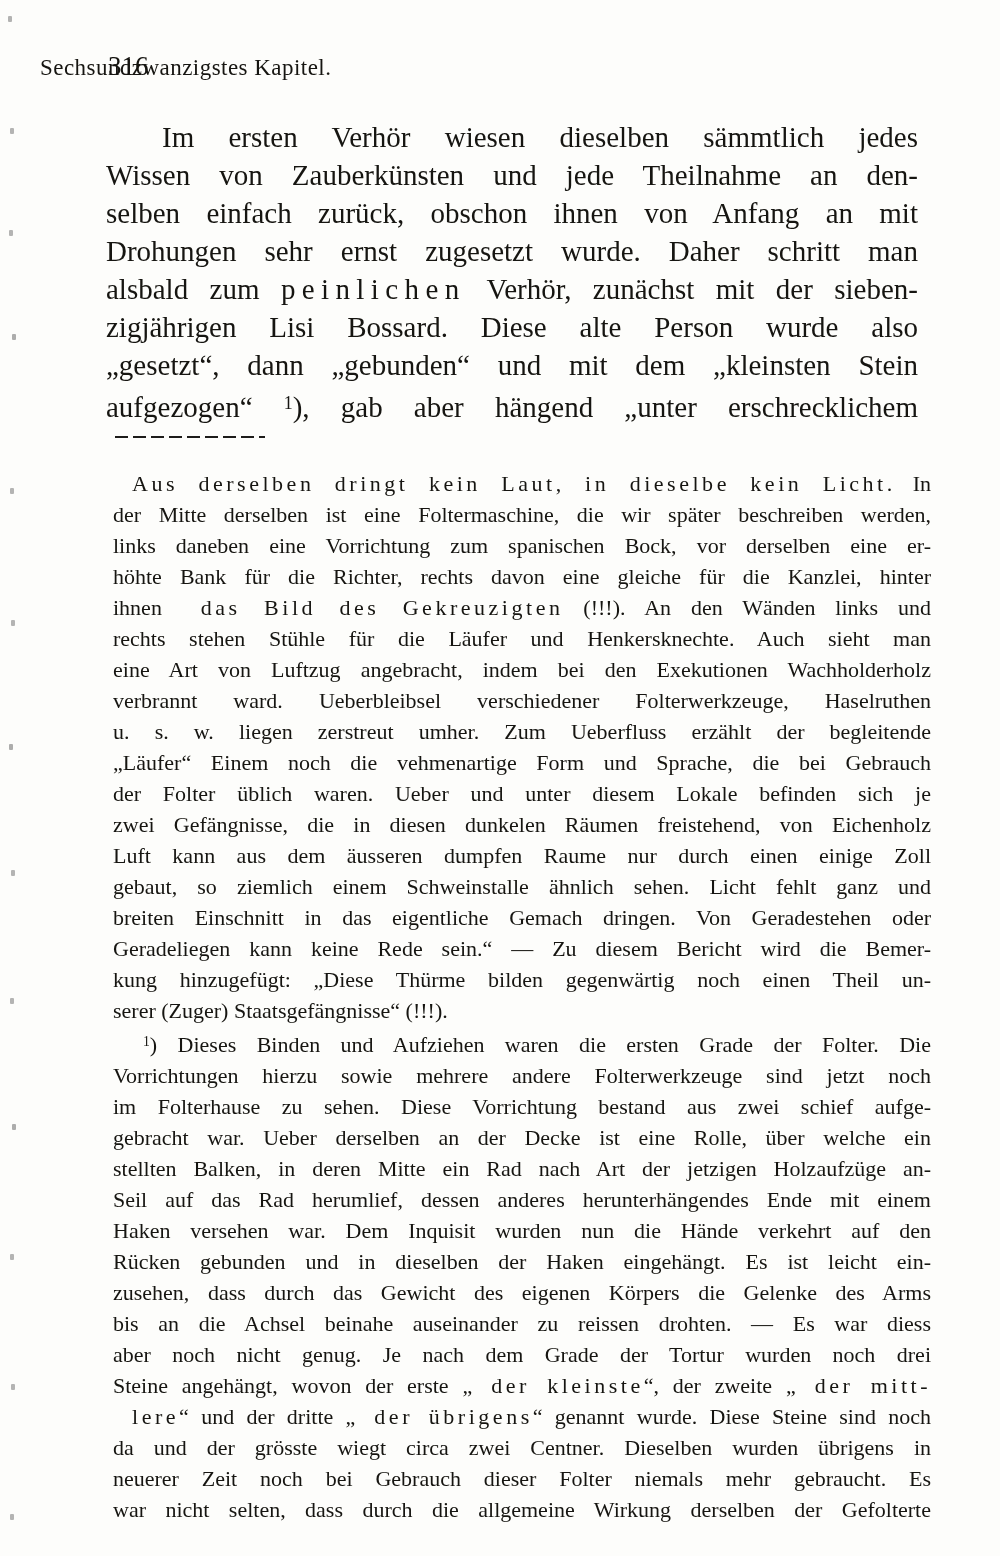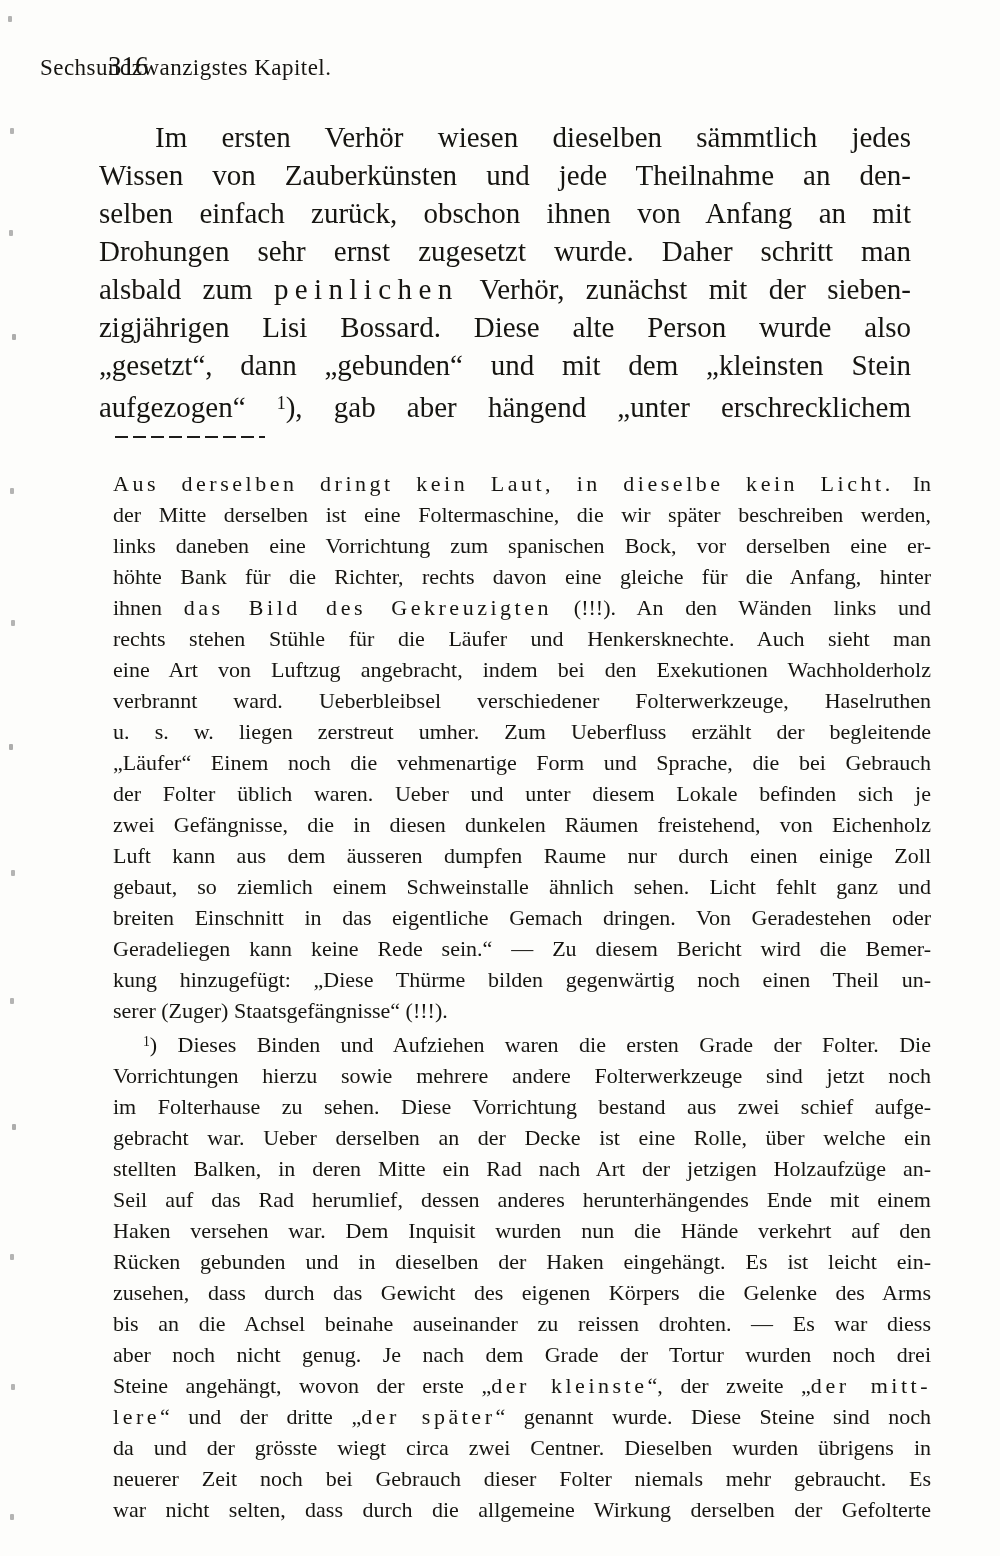--- a/index.html
+++ b/index.html
@@ -15,21 +15,21 @@
   .pagenum{
     position:absolute;left:108px;top:50px;
     font-size:27px;line-height:32px;
   }
   .chapter{
     position:absolute;left:40px;right:0;top:54px;
     text-align:left;font-size:23px;line-height:28px;
     letter-spacing:.02em;
   }
   .body-text{
-    position:absolute;left:99px;top:118px;width:812px;
+    position:absolute;left:106px;top:118px;width:812px;
     font-size:29px;
   }
   .body-text .line{
     line-height:38px;
     text-align:justify;text-align-last:justify;
   }
   .body-text .line.indent{text-indent:56px;}
   .body-text .gesperrt{letter-spacing:.22em;}
   .fn-rule{
     position:absolute;left:115px;top:436px;width:150px;height:2px;
@@ -38,21 +38,21 @@
   .fn-text{
     position:absolute;left:113px;top:468px;width:818px;
     font-size:22px;
   }
   .fn-text .line{
     line-height:31px;
     text-align:justify;text-align-last:justify;
   }
   .fn-text .line.indent{text-indent:30px;}
   .fn-text .line.left{text-align:center;text-align-last:left;}
-  .fn-text .gesperrt{letter-spacing:.16em;}
+  .fn-text .gesperrt{letter-spacing:.16em;margin-left:19px;}
   .sup{font-size:.62em;vertical-align:.45em;letter-spacing:0;}
   .specks{
     position:absolute;left:8px;top:16px;width:4px;height:6px;
     background:#787878;opacity:.55;border-radius:1px;
     box-shadow:2px 112px #7a7a7a,1px 214px #7a7a7a,4px 318px #6d6d6d,
                2px 472px #7a7a7a,3px 604px #7a7a7a,1px 728px #6d6d6d,
                3px 854px #7a7a7a,2px 982px #7a7a7a,4px 1108px #6d6d6d,
                2px 1238px #7a7a7a,3px 1368px #7a7a7a,2px 1498px #7a7a7a;
   }
 </style>
@@ -75,21 +75,21 @@
       <div class="line"><span>„gesetzt“, dann „gebunden“ und mit dem „kleinsten Stein</span></div>
       <div class="line"><span>aufgezogen“ </span><span class="sup">1</span><span>), gab aber hängend „unter erschrecklichem</span></div>
     </div>
 
   <div class="fn-rule"></div>
 
   <div class="fn-text" id="fn-text">
       <div class="line"><span class="gesperrt">Aus derselben dringt kein Laut, in dieselbe kein Licht.</span><span> In</span></div>
       <div class="line"><span>der Mitte derselben ist eine Foltermaschine, die wir später beschreiben werden,</span></div>
       <div class="line"><span>links daneben eine Vorrichtung zum spanischen Bock, vor derselben eine er-</span></div>
-      <div class="line"><span>höhte Bank für die Richter, rechts davon eine gleiche für die Anfang, hinter</span></div>
+      <div class="line"><span>höhte Bank für die Richter, rechts davon eine gleiche für die Kanzlei, hinter</span></div>
       <div class="line"><span>ihnen </span><span class="gesperrt">das Bild des Gekreuzigten</span><span> (!!!). An den Wänden links und</span></div>
       <div class="line"><span>rechts stehen Stühle für die Läufer und Henkersknechte. Auch sieht man</span></div>
       <div class="line"><span>eine Art von Luftzug angebracht, indem bei den Exekutionen Wachholderholz</span></div>
       <div class="line"><span>verbrannt ward. Ueberbleibsel verschiedener Folterwerkzeuge, Haselruthen</span></div>
       <div class="line"><span>u. s. w. liegen zerstreut umher. Zum Ueberfluss erzählt der begleitende</span></div>
       <div class="line"><span>„Läufer“ Einem noch die vehmenartige Form und Sprache, die bei Gebrauch</span></div>
       <div class="line"><span>der Folter üblich waren. Ueber und unter diesem Lokale befinden sich je</span></div>
       <div class="line"><span>zwei Gefängnisse, die in diesen dunkelen Räumen freistehend, von Eichenholz</span></div>
       <div class="line"><span>Luft kann aus dem äusseren dumpfen Raume nur durch einen einige Zoll</span></div>
       <div class="line"><span>gebaut, so ziemlich einem Schweinstalle ähnlich sehen. Licht fehlt ganz und</span></div>
@@ -102,18 +102,18 @@
       <div class="line"><span>im Folterhause zu sehen. Diese Vorrichtung bestand aus zwei schief aufge-</span></div>
       <div class="line"><span>gebracht war. Ueber derselben an der Decke ist eine Rolle, über welche ein</span></div>
       <div class="line"><span>stellten Balken, in deren Mitte ein Rad nach Art der jetzigen Holzaufzüge an-</span></div>
       <div class="line"><span>Seil auf das Rad herumlief, dessen anderes herunterhängendes Ende mit einem</span></div>
       <div class="line"><span>Haken versehen war. Dem Inquisit wurden nun die Hände verkehrt auf den</span></div>
       <div class="line"><span>Rücken gebunden und in dieselben der Haken eingehängt. Es ist leicht ein-</span></div>
       <div class="line"><span>zusehen, dass durch das Gewicht des eigenen Körpers die Gelenke des Arms</span></div>
       <div class="line"><span>bis an die Achsel beinahe auseinander zu reissen drohten. — Es war diess</span></div>
       <div class="line"><span>aber noch nicht genug. Je nach dem Grade der Tortur wurden noch drei</span></div>
       <div class="line"><span>Steine angehängt, wovon der erste „</span><span class="gesperrt">der kleinste</span><span>“, der zweite „</span><span class="gesperrt">der mitt-</span></div>
-      <div class="line"><span class="gesperrt">lere</span><span>“ und der dritte „</span><span class="gesperrt">der später</span><span>“ genannt wurde. Diese Steine sind noch</span></div>
+      <div class="line"><span class="gesperrt">lere</span><span>“ und der dritte „</span><span class="gesperrt">der übrigens</span><span>“ genannt wurde. Diese Steine sind noch</span></div>
       <div class="line"><span>da und der grösste wiegt circa zwei Centner. Dieselben wurden übrigens in</span></div>
       <div class="line"><span>neuerer Zeit noch bei Gebrauch dieser Folter niemals mehr gebraucht. Es</span></div>
       <div class="line"><span>war nicht selten, dass durch die allgemeine Wirkung derselben der Gefolterte</span></div>
     </div>
 </div>
 
 </body></html>

